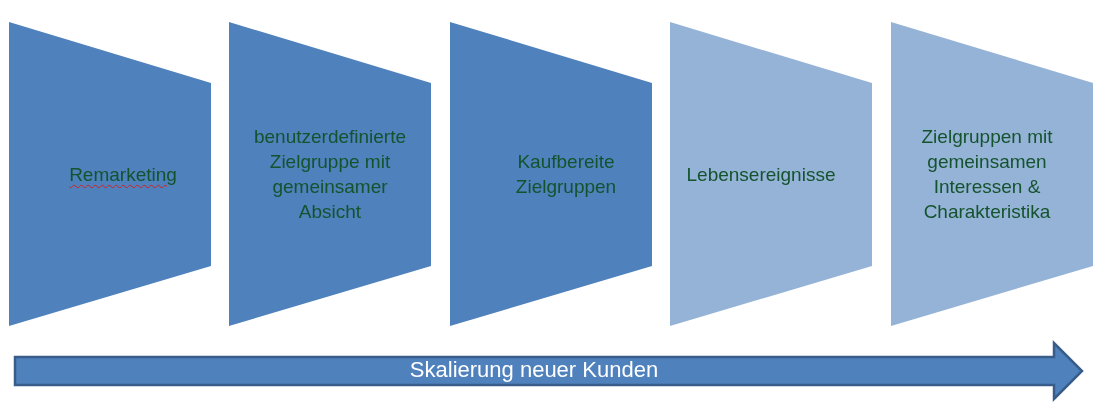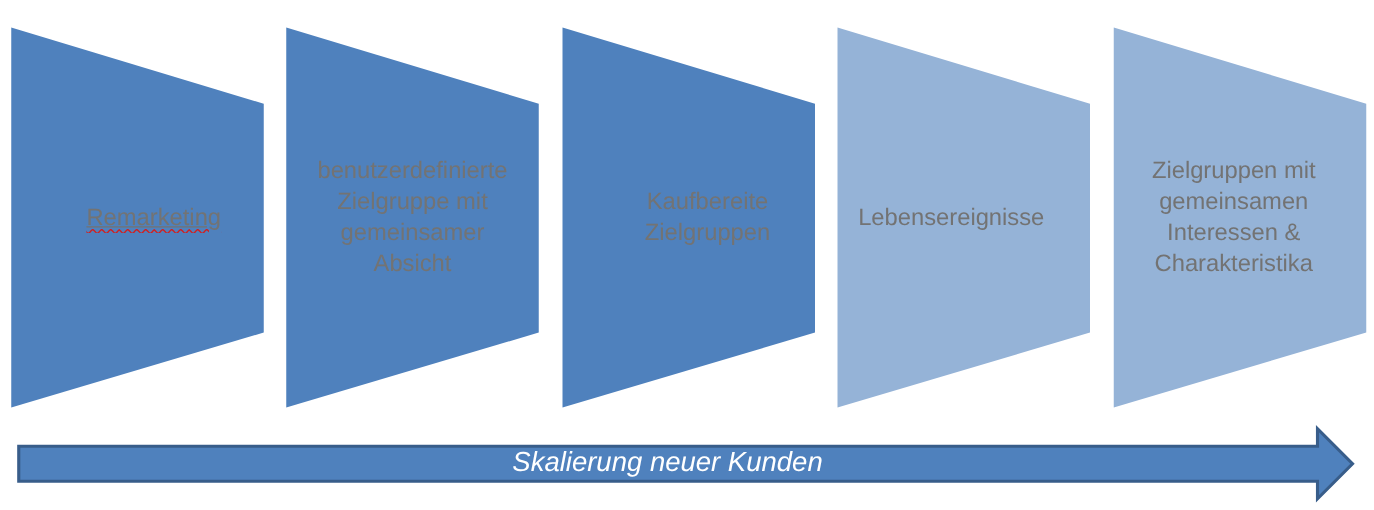--- a/index.html
+++ b/index.html
@@ -1,43 +1,43 @@
 <!DOCTYPE html>
 <html><head>
   <meta charset="utf-8">
   <style>
     html, body { margin: 0; padding: 0; background: #ffffff; }
     body { width: 1099px; height: 408px; position: relative; overflow: hidden;
            font-family: "Liberation Sans", "DejaVu Sans", sans-serif; }
     svg.canvas { position: absolute; left: 0; top: 0; }
     .label {
-      position: absolute; color: #737373; text-align: center;
+      position: absolute; color: #14532d; text-align: center;
       font-size: 19px; line-height: 25px;
       display: flex; align-items: center; justify-content: center;
       white-space: pre-line;
     }
     .spell { text-decoration: underline wavy #d02020; text-decoration-thickness: 1px; text-underline-offset: 3px; }
     .arrow-label {
       position: absolute; left: 14px; top: 356px; width: 1040px; height: 28px;
-      color: #ffffff; font-size: 22px; line-height: 28px; text-align: center; font-style: italic;
+      color: #ffffff; font-size: 22px; line-height: 28px; text-align: center;
     }
   </style>
 </head>
 <body>
 
 <svg class="canvas" width="1099" height="408" viewBox="0 0 1099 408">
   <polygon points="9,22 211,83 211,266 9,326" fill="#4f81bd"></polygon>
   <polygon points="229,22 431,83 431,266 229,326" fill="#4f81bd"></polygon>
   <polygon points="450,22 652,83 652,266 450,326" fill="#4f81bd"></polygon>
   <polygon points="670,22 872,83 872,266 670,326" fill="#95b3d7"></polygon>
   <polygon points="891,22 1093,83 1093,266 891,326" fill="#95b3d7"></polygon>
   <polygon points="15,357 1054,357 1054,343 1082,371 1054,399 1054,385 15,385" fill="#4f81bd" stroke="#385d8a" stroke-width="2.5" stroke-linejoin="miter"></polygon>
 </svg>
 
-<div class="label" style="left:9px;top:22px;width:228px;height:304px;text-decoration:underline;">
+<div class="label" style="left:9px;top:22px;width:228px;height:304px;">
   <span class="spell">Remarketing</span>
 </div>
 <div class="label" style="left:229px;top:22px;width:202px;height:304px;">benutzerdefinierte
 Zielgruppe mit
 gemeinsamer
 Absicht</div>
 <div class="label" style="left:450px;top:22px;width:232px;height:304px;">Kaufbereite
 Zielgruppen</div>
 <div class="label" style="left:670px;top:22px;width:182px;height:304px;">Lebensereignisse</div>
 <div class="label" style="left:891px;top:22px;width:192px;height:304px;">Zielgruppen mit

